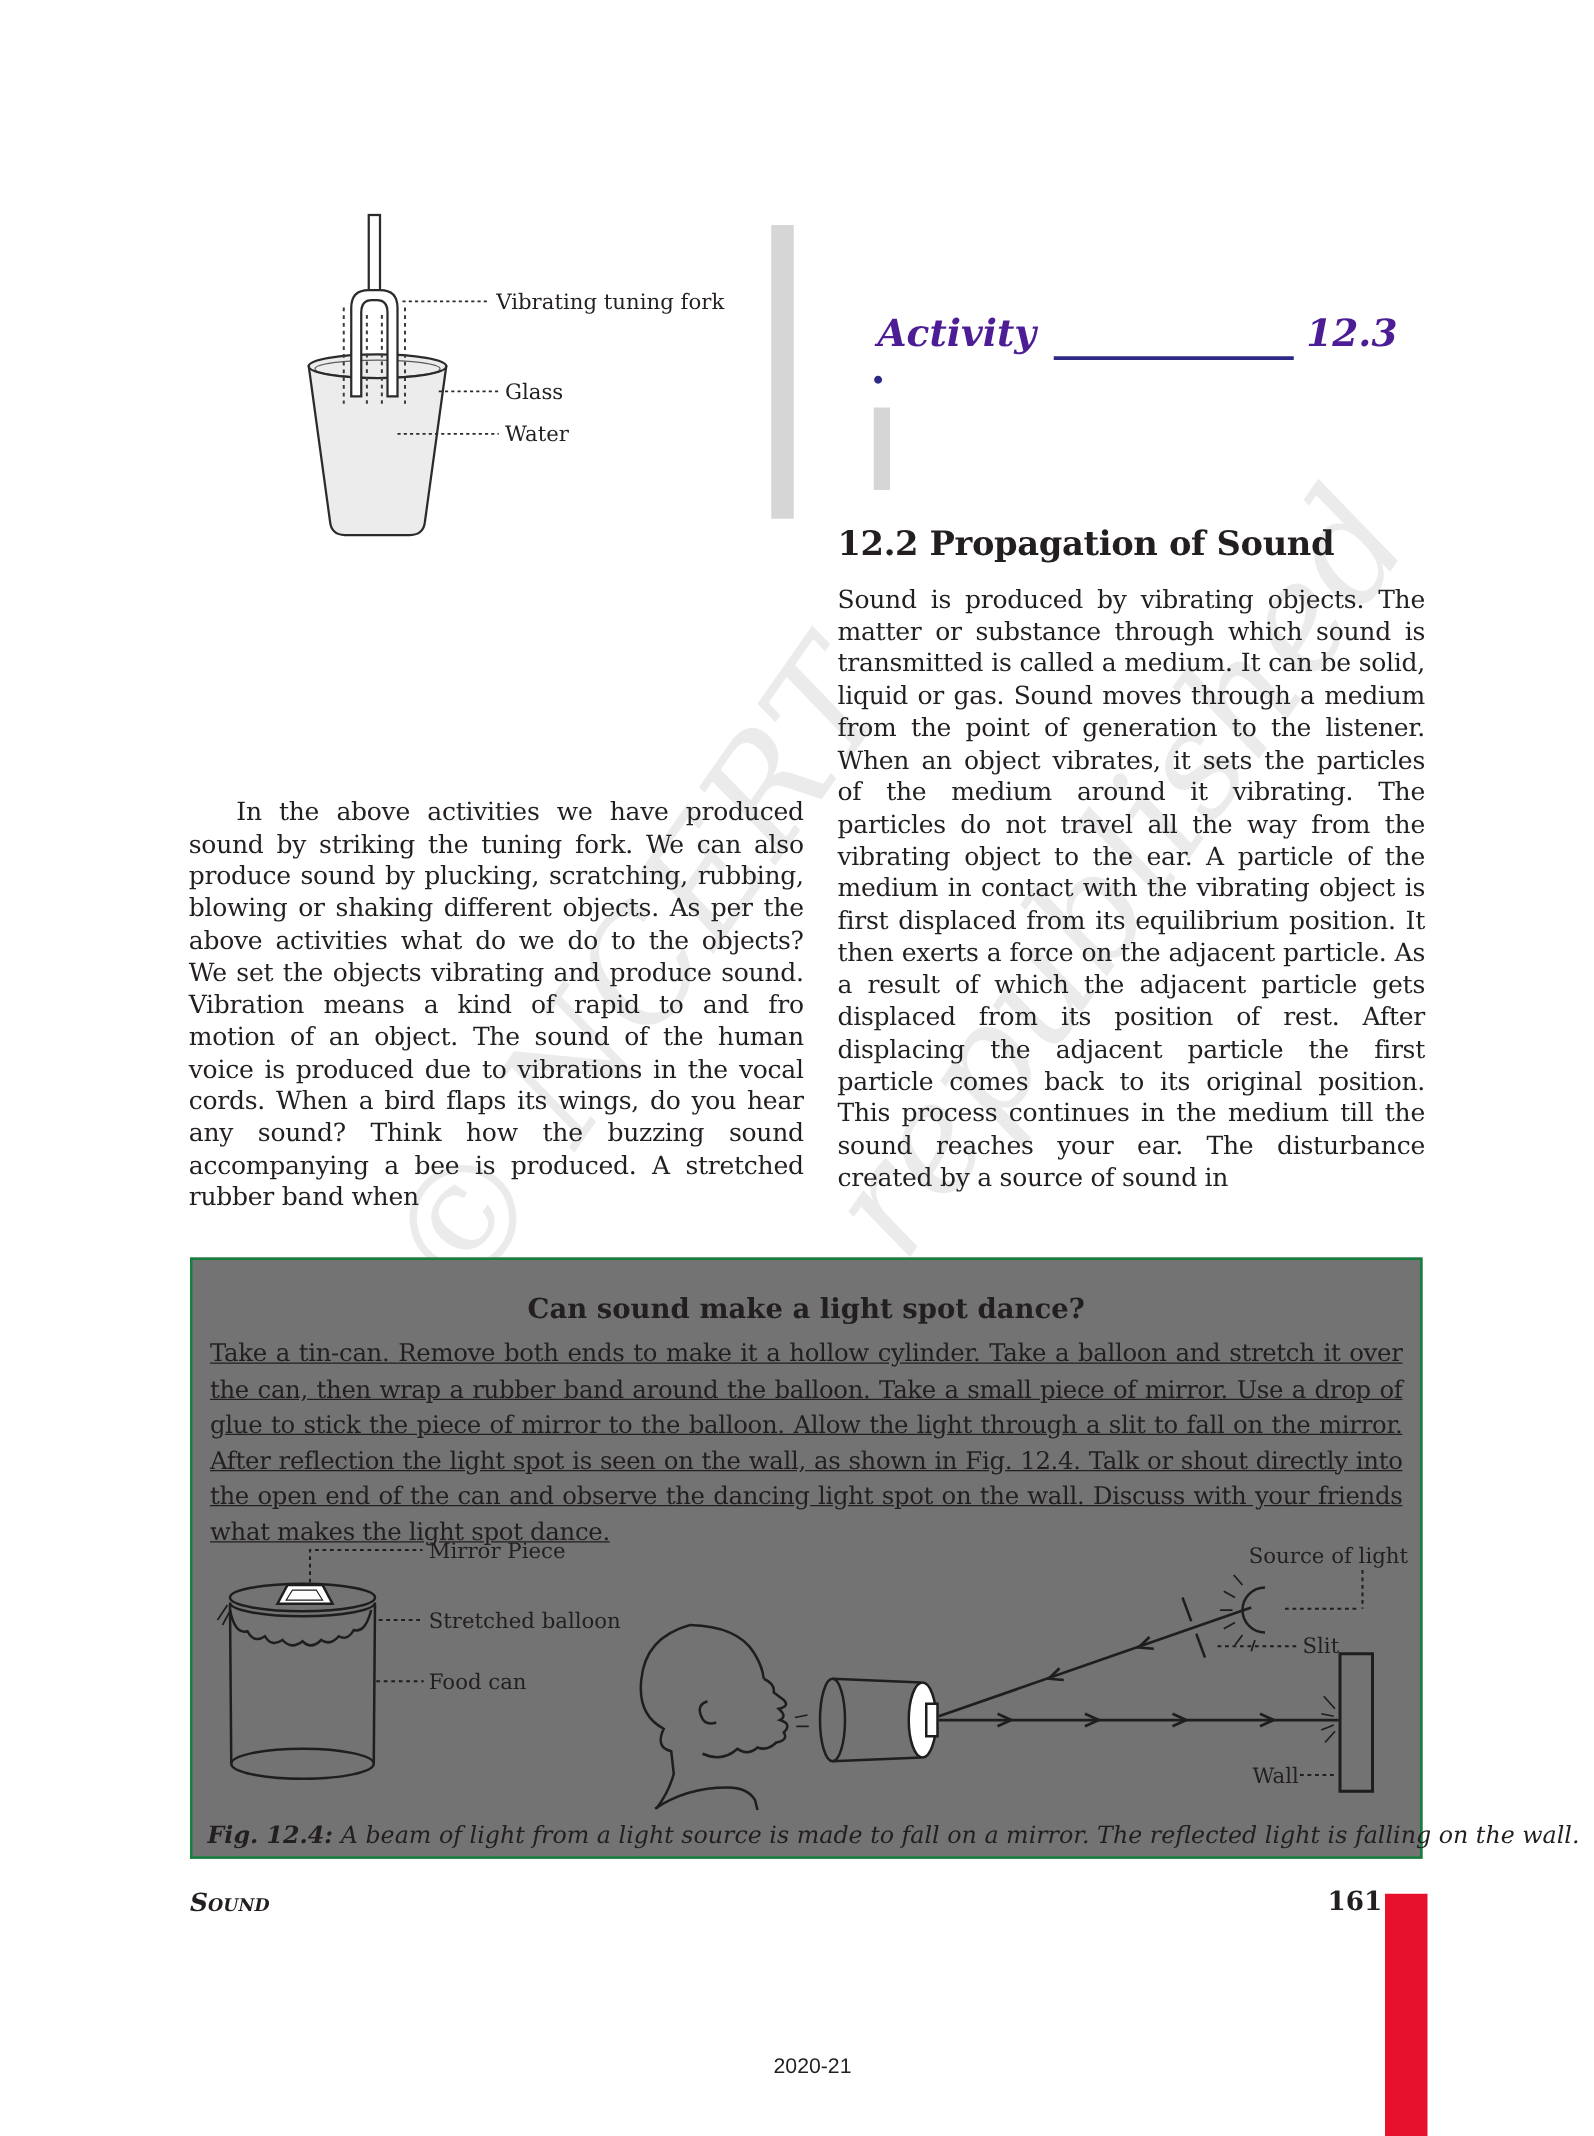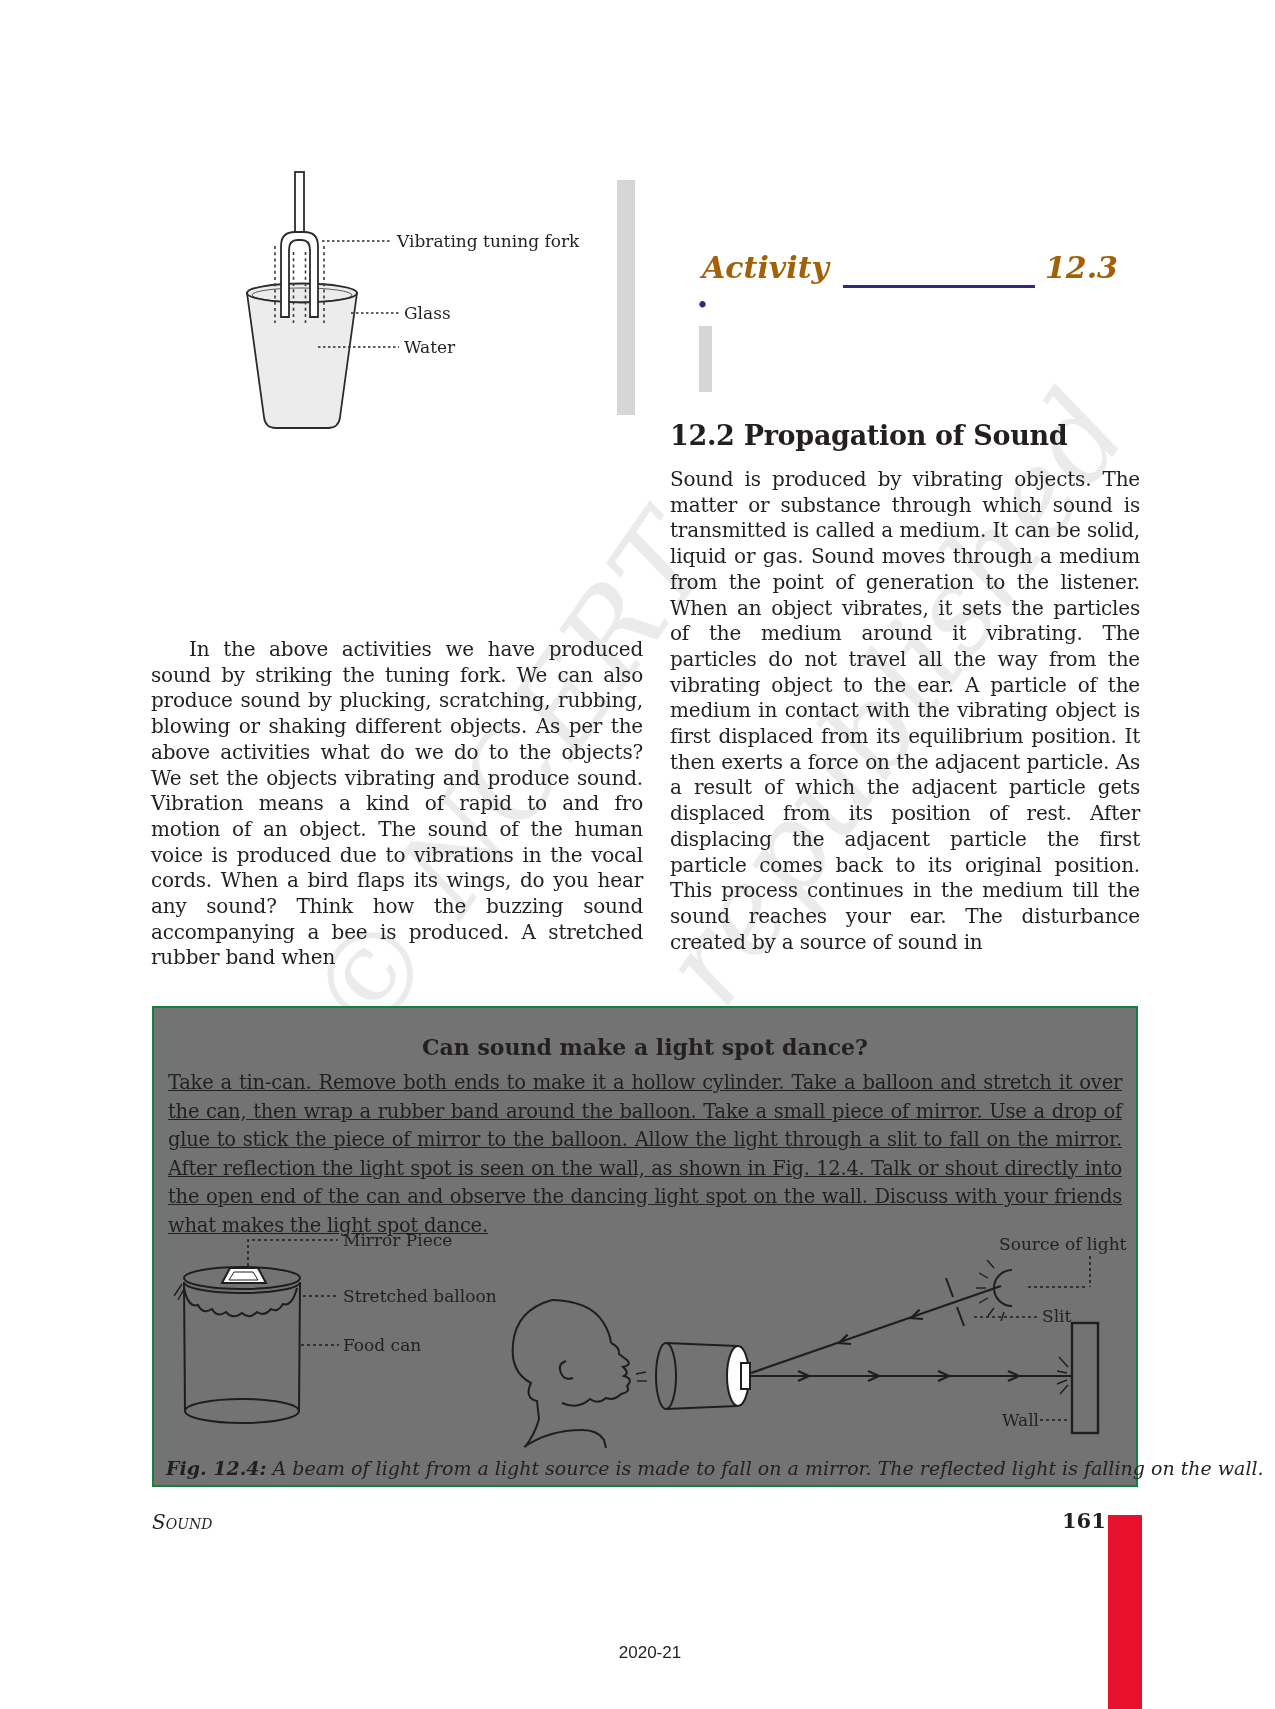--- a/index.html
+++ b/index.html
@@ -27,42 +27,42 @@
   
   .fig123 { position:absolute; left:150px; top:160px; }
   .fig123-caption {
     position:absolute; left:150px; top:462px; width:460px; padding-left:36px; box-sizing:border-box;
     font-style:italic; font-size:18px; line-height:27px;
   }
   .figlabel { font-weight:bold; font-style:italic; }
   
   .activity {
     position:absolute; left:702px; top:250px; width:416px; height:42px;
-    display:flex; align-items:baseline; color:#a16207;
+    display:flex; align-items:baseline; color:#4c1d95;
     font-size:30px; font-weight:bold; font-style:italic;
   }
   .activity .rule { flex:1; border-bottom:3px solid #2d2a85; margin:0 10px 4px 14px; align-self:flex-end; }
   .bullet-dot { position:absolute; left:696px; top:295px; font-size:22px; color:#2d2a85; line-height:22px; }
   .bullet-band { position:absolute; left:699px; top:326px; width:13px; height:66px; background:#d6d6d6; }
   .bullet-text { position:absolute; left:752px; top:298px; width:362px; font-size:19.5px; line-height:25px; text-align:justify; letter-spacing:-0.2px; }
   .sec-heading { position:absolute; left:670px; top:398px; font-size:27px; font-weight:bold; letter-spacing:-0.3px; }
   
   .infobox {
     position:absolute; left:152px; top:1006px; width:986px; height:481px;
     background:#737373; border:2px solid #15803d; box-sizing:border-box;
   }
   .infobox-title { margin-top:26px; text-align:center; font-size:22px; font-weight:bold; }
   .infobox-body {
     margin:9px 14px 0 14px; font-size:19.5px; line-height:28.5px;
     letter-spacing:-0.25px; text-align:justify;text-decoration:underline;
   }
   .fig124-svg { position:absolute; left:0; top:218px; }
   .fig124-caption { position:absolute; left:12px; bottom:6px; font-style:italic; font-size:19px; white-space:nowrap; }
   
-  .foot-chapter { position:absolute; left:152px; top:1510px; font-size:20px; font-style:italic; font-variant:small-caps; }
+  .foot-chapter { position:absolute; left:152px; top:1510px; font-size:20px; font-style:italic; font-variant:small-caps;font-weight:bold; }
   .page-num { position:absolute; left:1062px; top:1508px; font-size:21px; font-weight:bold; }
   .red-bar { position:absolute; left:1108px; top:1515px; width:34px; height:194px; background:#e8112d; }
   .year { position:absolute; left:575px; top:1643px; width:150px; text-align:center;
           font-family:"Liberation Sans","DejaVu Sans",sans-serif; font-size:17px; }
   svg text { font-family:"DejaVu Serif","Liberation Serif",serif; font-size:17px; fill:#231f20; }
 </style>
 </head>
 <body>
 
 <div class="page">

